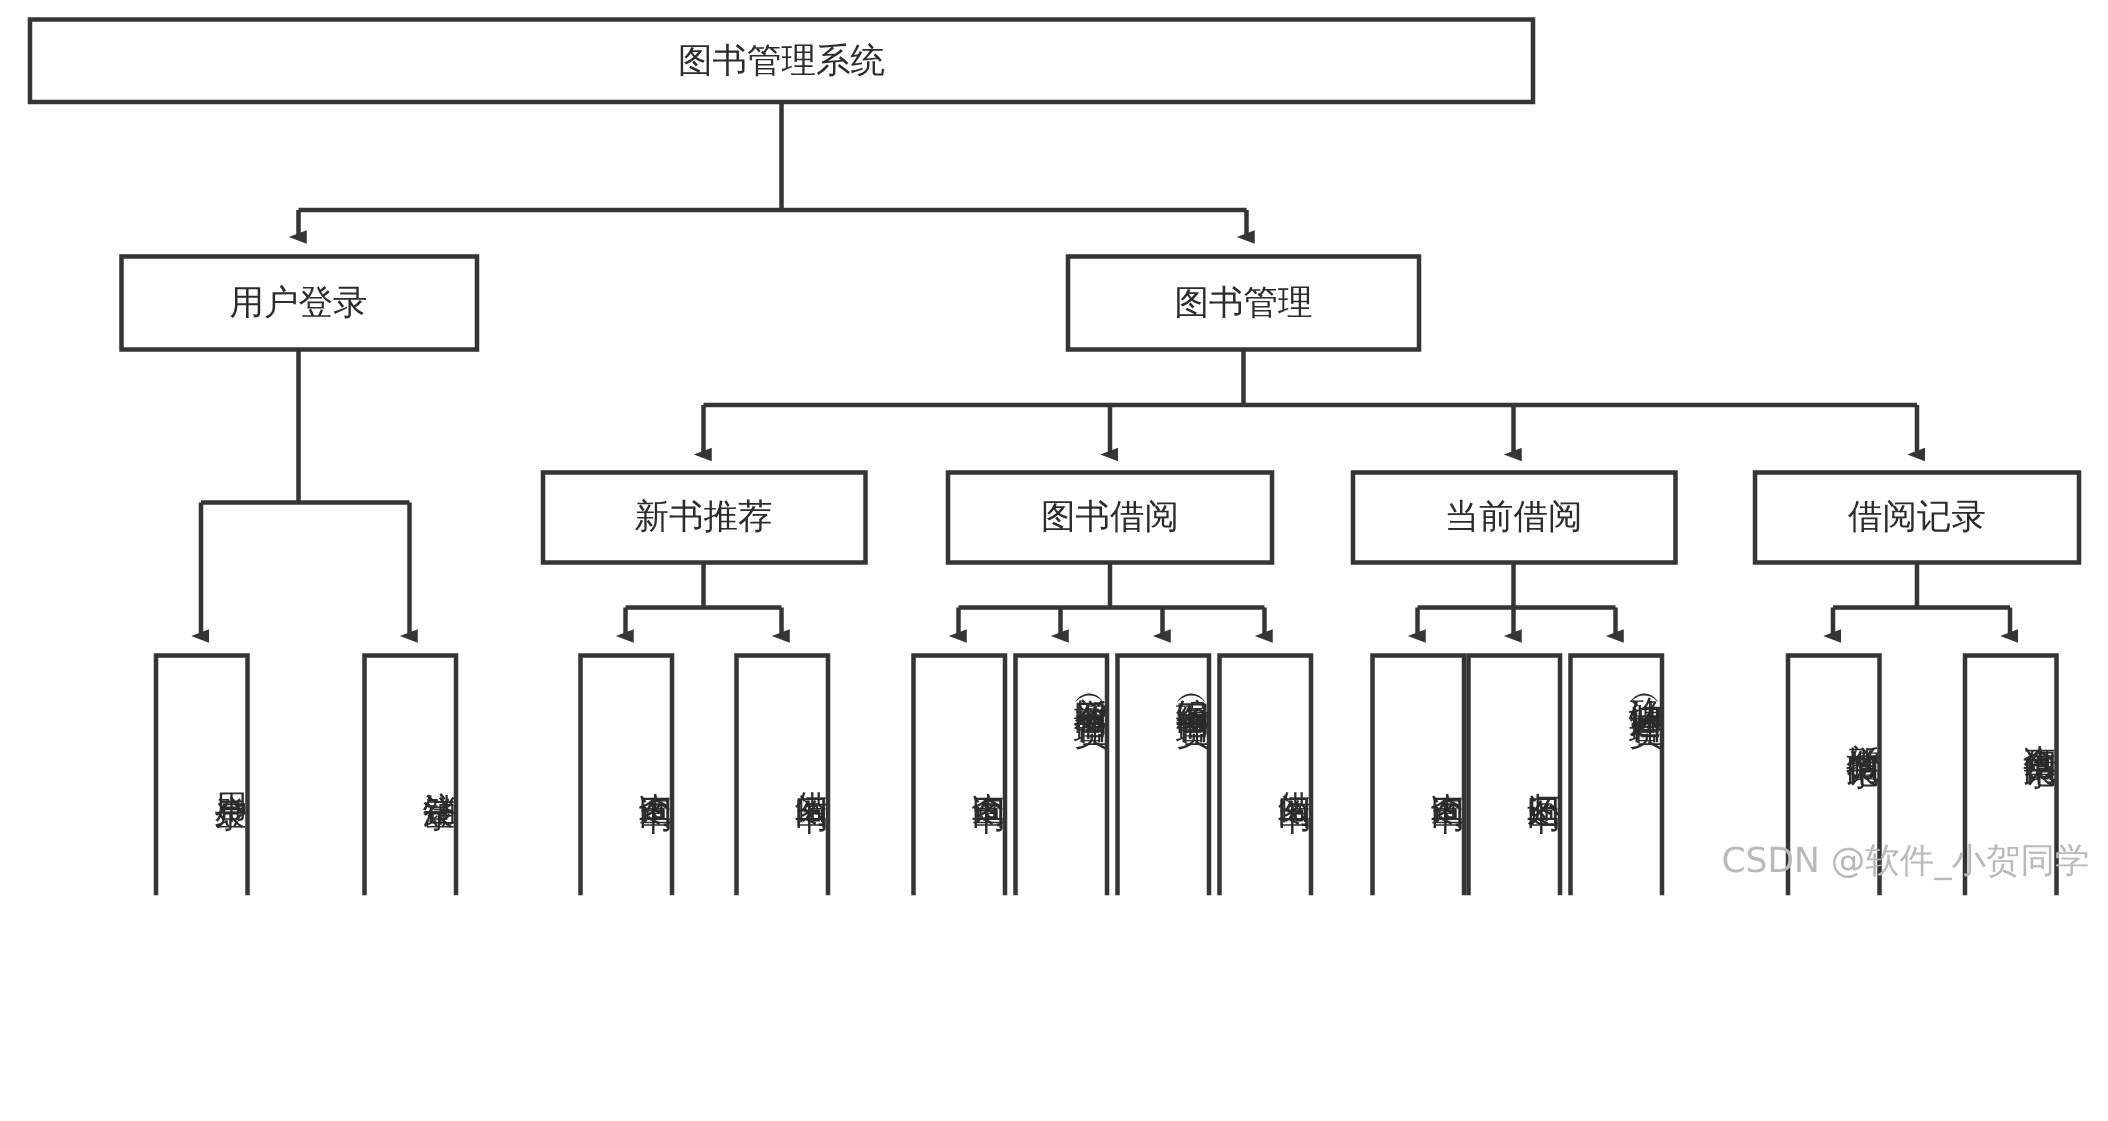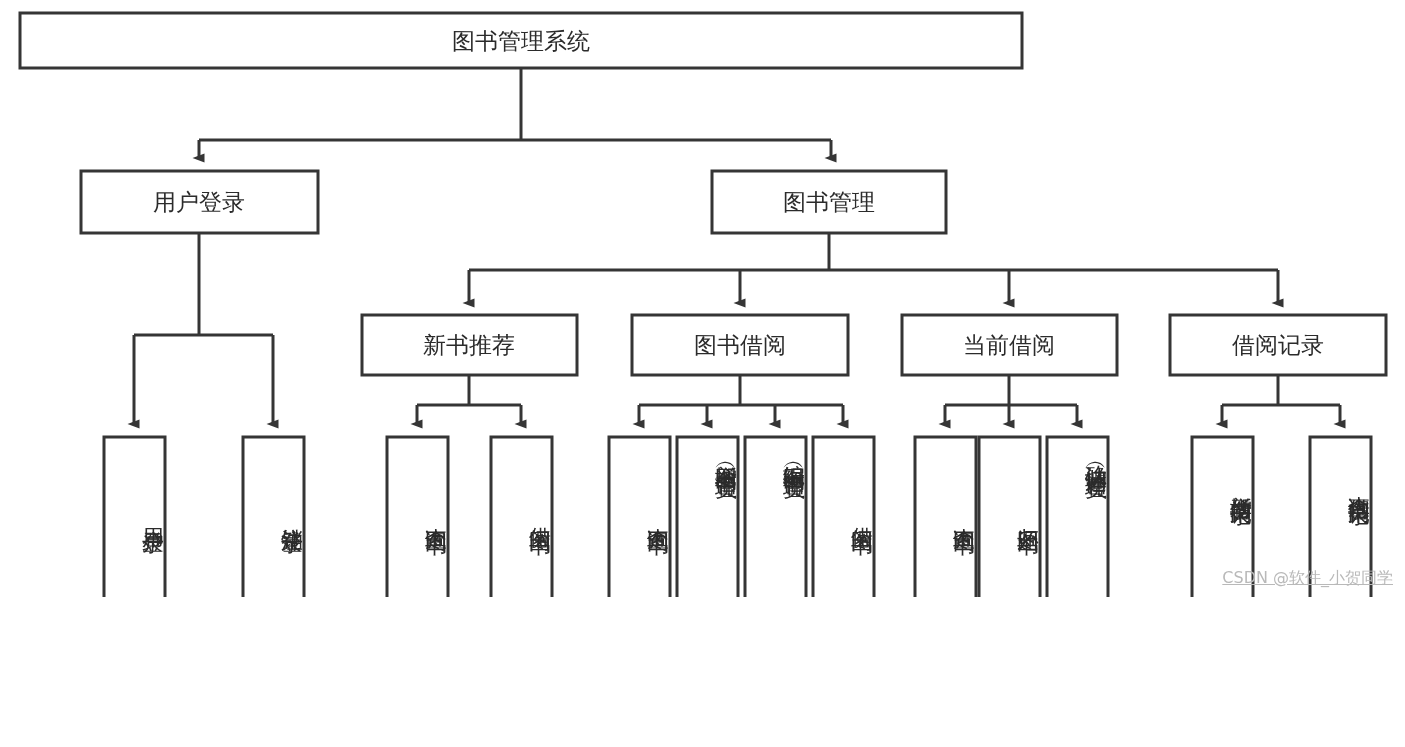--- a/index.html
+++ b/index.html
@@ -54,24 +54,23 @@
     letter-spacing: 2px;
     text-align: start;
     white-space: nowrap;
     pointer-events: none;
   }
   .watermark {
     position: absolute;
     right: 12px;
     bottom: 8px;
     font-family: "DejaVu Sans", "Liberation Sans", sans-serif;
-    font-size: 16px;
+    font-size: 23px;
     color: #b9b9b9;
     white-space: nowrap;
-    text-decoration: underline;
   }
 </style>
 </head>
 <body>
 
 <div id="page">
 
   <svg id="diagram" viewBox="0 0 1405 747">
     <defs>
       <marker id="arrow" markerWidth="14" markerHeight="14" refX="5" refY="5.5" orient="auto" markerUnits="userSpaceOnUse">

